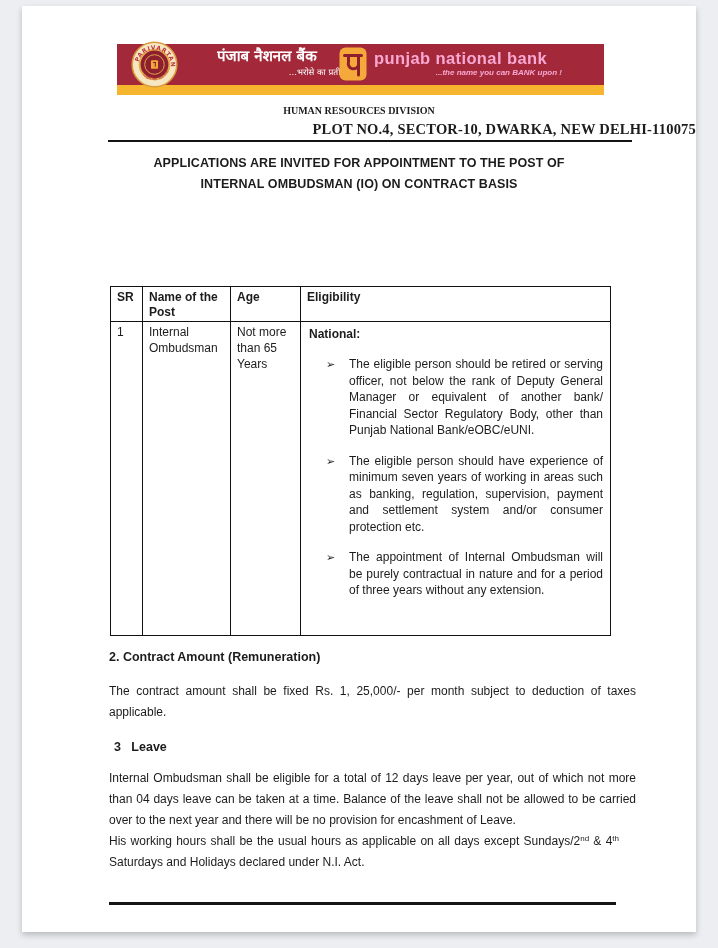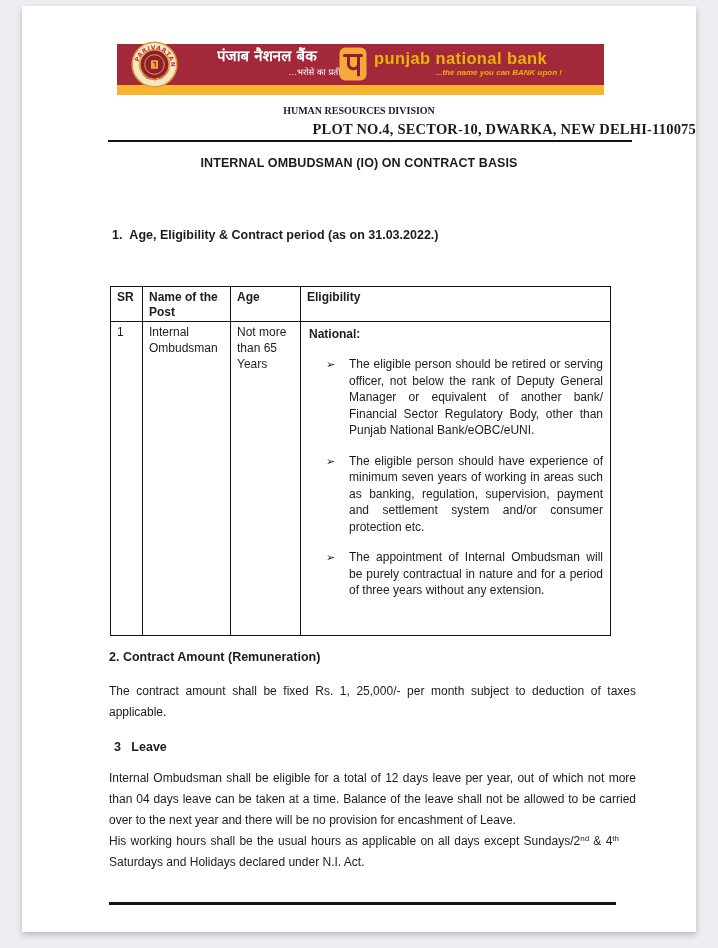--- a/index.html
+++ b/index.html
@@ -11,21 +11,21 @@
   
   .banner{position:absolute;left:95px;top:38px;width:487px;}
   .banner-main{position:relative;height:41px;background:#A3293A;}
   .banner-stripe{height:10px;background:#F5B52F;}
   .emblem{position:absolute;left:14px;top:-3px;width:47px;height:47px;}
   .hindi{position:absolute;left:84px;top:2px;width:136px;color:#fff;margin-left:16px;}
   .hindi-name{font-family:"DejaVu Sans",sans-serif;font-weight:bold;font-size:15px;line-height:21px;
               white-space:nowrap;overflow:hidden;}
   .hindi-tag{font-family:"DejaVu Sans",sans-serif;font-size:8.5px;line-height:10px;text-align:right;}
   .pnb-symbol{position:absolute;left:222px;top:3px;}
-  .english{position:absolute;left:257px;top:4px;width:188px;color:#eab308;}
+  .english{position:absolute;left:257px;top:4px;width:188px;color:#f9a8d4;}
   .eng-name{font-weight:bold;font-size:16.5px;line-height:20px;letter-spacing:.4px;white-space:nowrap;}
   .eng-tag{font-style:italic;font-weight:bold;font-size:8px;line-height:10px;text-align:right;}
 
   
   .hd1{position:absolute;top:99px;left:0;right:0;text-align:center;
        font-family:"Liberation Serif",serif;font-weight:bold;font-size:10px;}
   .hd2{position:absolute;top:115px;left:0;right:0;text-align:right;
        font-family:"Liberation Serif",serif;font-weight:bold;font-size:14.5px;letter-spacing:.2px;}
   .rule{position:absolute;background:#141414;}
   .rule-top{left:86px;top:134px;width:524px;height:2px;}
@@ -102,24 +102,24 @@
         </div>
       </div>
       <div class="banner-stripe"></div>
     </div>
 
     <div class="hd1">HUMAN RESOURCES DIVISION</div>
     <div class="hd2">PLOT NO.4, SECTOR-10, DWARKA, NEW DELHI-110075</div>
     <div class="rule rule-top"></div>
 
     <div class="title">
+      <div>APPLICATIONS ARE INVITED FOR APPOINTMENT TO THE POST OF</div>
       <div>INTERNAL OMBUDSMAN (IO) ON CONTRACT BASIS</div>
     </div>
 
-    <div class="sec-head sec1-head">1.&nbsp;&nbsp;Age, Eligibility &amp; Contract period (as on 31.03.2022.)</div>
 
     <table class="doc-table">
       <colgroup>
         <col style="width:32px">
           <col style="width:88px">
           <col style="width:70px">
           <col style="width:310px">
       </colgroup>
       <tbody>
           <tr>

